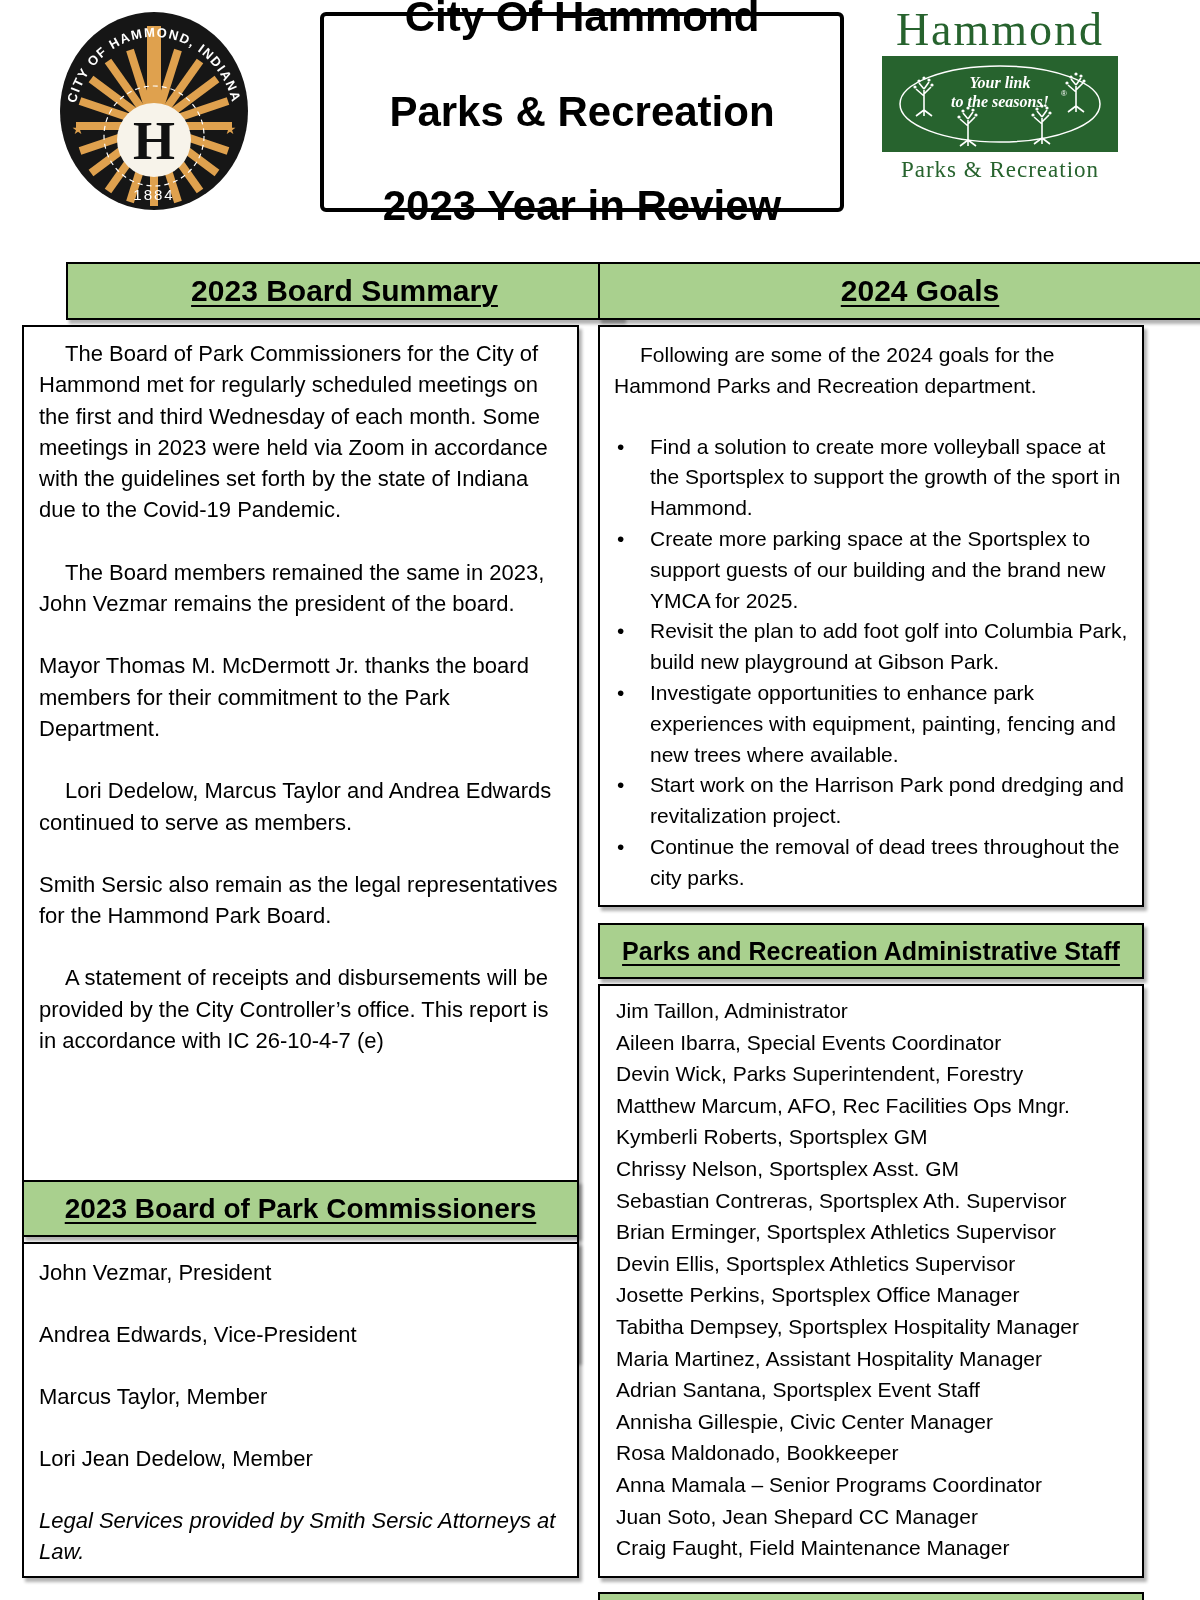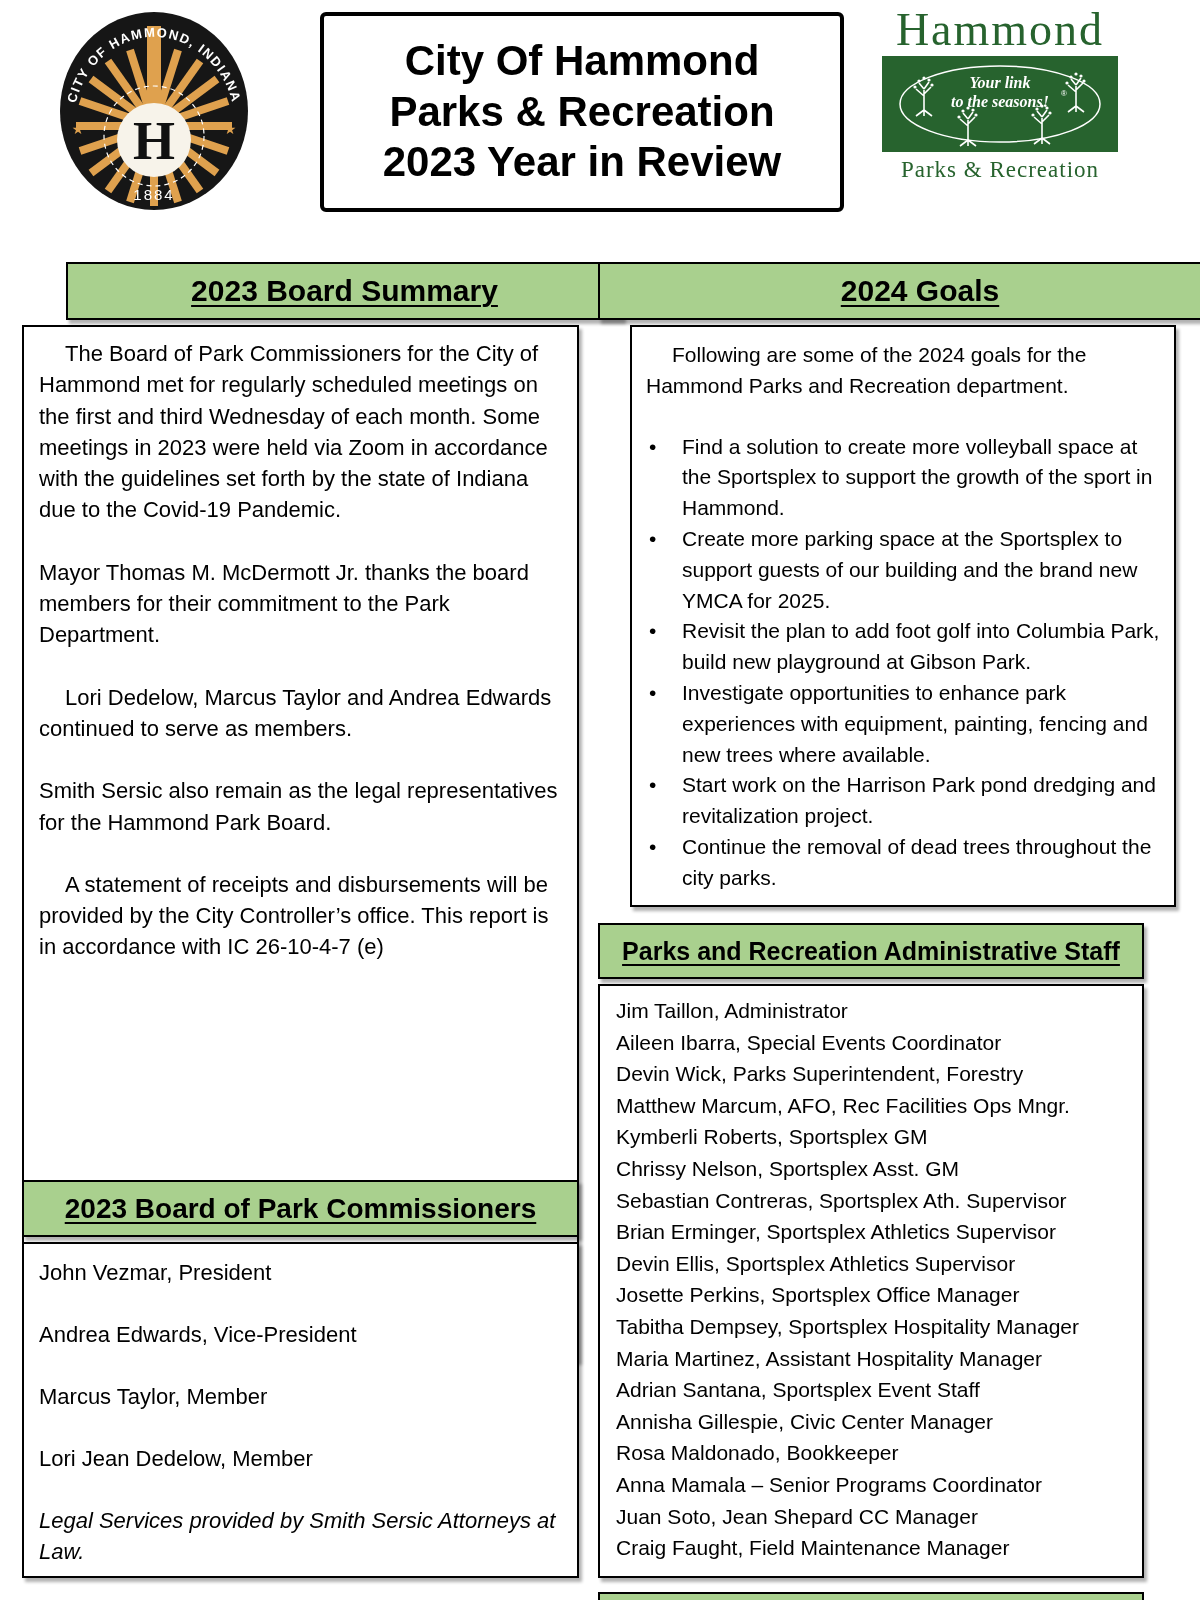--- a/index.html
+++ b/index.html
@@ -4,21 +4,21 @@
 <style>
   html,body{margin:0;padding:0;background:#fff;}
   .page{position:relative;width:1200px;height:1600px;background:#ffffff;overflow:hidden;
         font-family:"Liberation Sans",sans-serif;color:#000;}
 
   
   .seal{position:absolute;left:58px;top:8px;width:192px;height:206px;}
   .title-box{position:absolute;left:320px;top:12px;width:516px;height:192px;
              border:4px solid #000;border-radius:6px;background:#fff;
              display:flex;flex-direction:column;align-items:center;justify-content:center;
-             font-size:42px;font-weight:700;line-height:1.2;text-align:center;}
+             font-size:42px;font-weight:700;line-height:1.2;text-align:center;gap:44px;}
   .brand{position:absolute;left:882px;top:6px;width:236px;text-align:center;}
   .brand-name{font-family:"Liberation Serif",serif;font-size:46px;line-height:1.05;
               color:#27632e;letter-spacing:2px;font-weight:500;}
   .brand-rect{width:236px;height:96px;background:#27632e;margin:2px auto 0;}
   .brand-sub{font-family:"Liberation Serif",serif;font-size:23px;letter-spacing:1px;
              color:#27632e;margin-top:5px;font-weight:500;}
 
   
   .hdr{position:absolute;background:#a9d08e;border:2px solid #000;
        display:flex;align-items:center;justify-content:center;font-weight:600;
@@ -36,21 +36,21 @@
   .indent{text-indent:26px;}
   #comm-header{left:22px;top:1180px;width:557px;height:57px;font-size:28px;}
   #comm-body{left:22px;top:1242px;width:557px;height:336px;padding:13px 15px;
              font-size:22px;line-height:31px;}
   .member{margin:0 0 31px 0;}
   .legal{margin:0;font-style:italic;}
 
   
   #goals-header{left:598px;top:262px;width:644px;height:58px;font-size:30px;}
   #goals-body{left:598px;top:325px;width:546px;height:582px;padding:13px 10px 0 0;
-              font-size:21px;line-height:30.8px;margin-left:32px;}
+              font-size:21px;line-height:30.8px;}
   .intro{margin:0 0 30px 0;padding-left:14px;}
   .brow{display:flex;align-items:flex-start;}
   .dot{flex:0 0 50px;padding-left:17px;box-sizing:border-box;}
   .btxt{flex:1;}
   #staff-header{left:598px;top:923px;width:546px;height:56px;font-size:25px;}
   #staff-body{left:598px;top:984px;width:546px;height:594px;padding:9px 8px 0 16px;
               font-size:21px;line-height:31.6px;}
   .staff-row{margin:0;}
 
   
@@ -134,20 +134,21 @@
     </div>
     <div class="brand-sub">Parks &amp; Recreation</div>
   </div>
 
   <div class="hdr" id="bs-header">
     <span>2023 Board Summary</span>
   </div>
   <div class="box" id="bs-body">
 
   <p class="para indent">The Board of Park Commissioners for the City of Hammond met for regularly scheduled meetings on the first and third Wednesday of each month. Some meetings in 2023 were held via Zoom in accordance with the guidelines set forth by the state of Indiana due to the Covid-19 Pandemic.</p>
+      <p class="para indent">The Board members remained the same in 2023, John Vezmar remains the president of the board.</p>
       <p class="para">Mayor Thomas M. McDermott Jr. thanks the board members for their commitment to the Park Department.</p>
       <p class="para indent">Lori Dedelow, Marcus Taylor and Andrea Edwards continued to serve as members.</p>
       <p class="para">Smith Sersic also remain as the legal representatives for the Hammond Park Board.</p>
       <p class="para indent">A statement of receipts and disbursements will be provided by the City Controller’s office. This report is in accordance with IC 26-10-4-7 (e)</p>
     </div>
 
   <div class="hdr" id="comm-header">
     <span>2023 Board of Park Commissioners</span>
   </div>
   <div class="box" id="comm-body">

